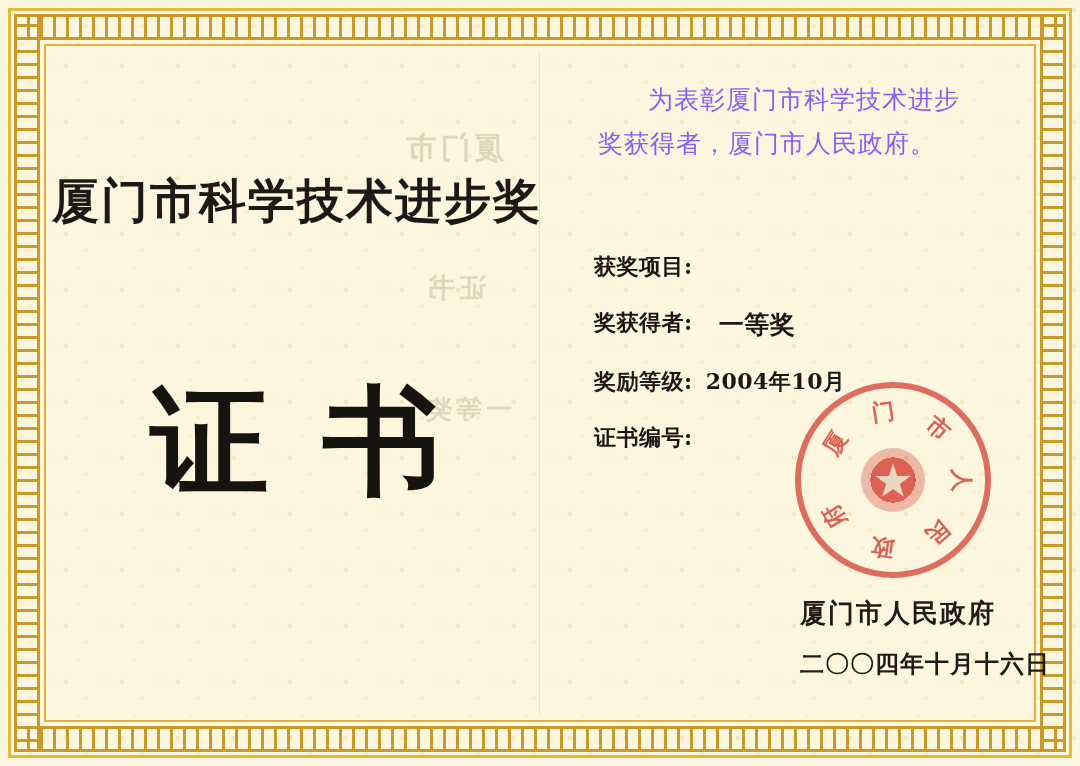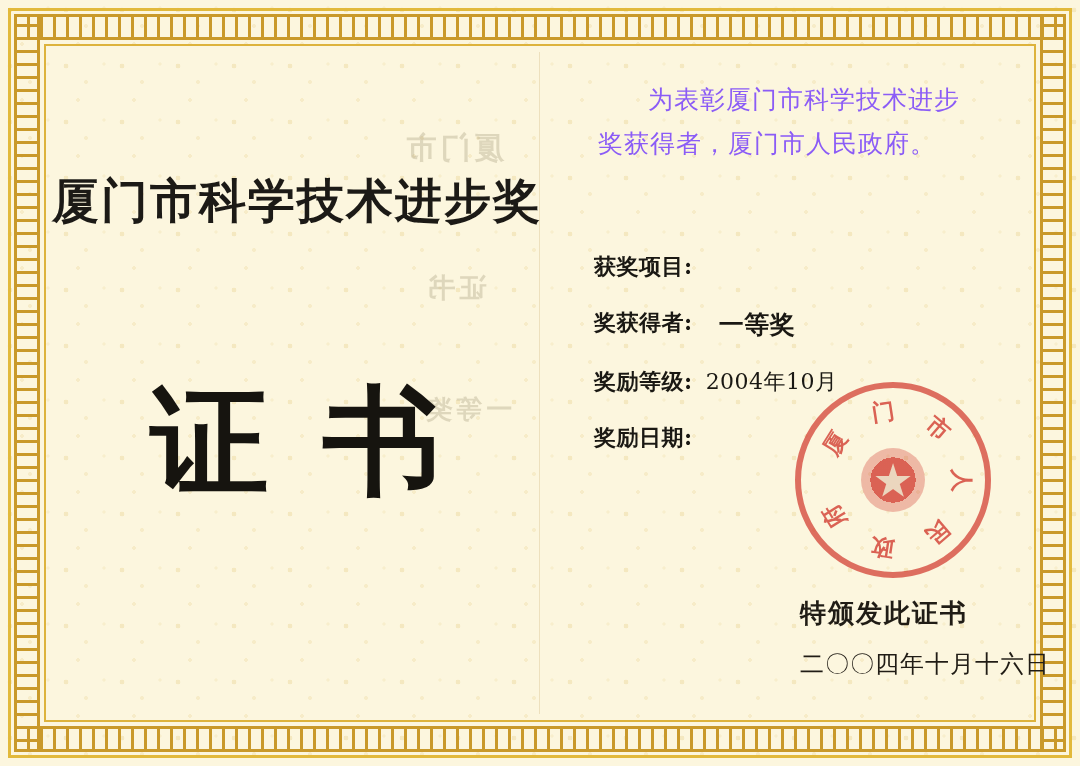--- a/index.html
+++ b/index.html
@@ -203,21 +203,21 @@
   }
   .field-label {
     flex: 0 0 auto;
     font-weight: bold;
     white-space: nowrap;
   }
   .field-value {
     margin-left: 10px;
     font-weight: bold;
   }
-  .field-value.plain { font-weight: normal; letter-spacing: 0.5px; margin-left: 13px; }
+  .field-value.plain { font-weight: bold; letter-spacing: 0.5px; margin-left: 13px; }
   .field-row.project .field-value {
     max-width: 280px;
     line-height: 1.5;
   }
   .field-row.recipient .field-value,
   .field-row.grade .field-value {
     margin-left: 26px;
     font-size: 25px;
   }
 
@@ -281,21 +281,21 @@
     font-weight: bold;
     color: #201c15;
     letter-spacing: 2px;
     white-space: nowrap;
   }
   .issue-date {
     position: absolute;
     left: 258px;
     top: 596px;
     font-size: 24px;
-    font-weight: normal;
+    font-weight: bold;
     color: #201c15;
     letter-spacing: 1px;
     white-space: nowrap;
   }
 </style>
 </head>
 <body>
 
 <div id="certificate">
 
@@ -339,36 +339,36 @@
           <span class="field-label">奖获得者:</span>
           <span class="field-value">一等奖</span>
         </div>
 
         <div class="field-row date">
           <span class="field-label">奖励等级:</span>
           <span class="field-value plain">2004年10月</span>
         </div>
 
         <div class="field-row number">
-          <span class="field-label">奖励日期:</span>
+          <span class="field-label">证书编号:</span>
         </div>
 
       </div>
 
       <div class="seal">
         <div class="seal-star">★</div>
         <div class="seal-text" id="seal-ring">
             <span style="transform: rotate(-148deg) translate(72px) rotate(90deg) translate(-11px, -12px);">厦</span>
             <span style="transform: rotate(-98.6667deg) translate(72px) rotate(90deg) translate(-11px, -12px);">门</span>
             <span style="transform: rotate(-49.3333deg) translate(72px) rotate(90deg) translate(-11px, -12px);">市</span>
             <span style="transform: rotate(0deg) translate(72px) rotate(90deg) translate(-11px, -12px);">人</span>
             <span style="transform: rotate(49.3333deg) translate(72px) rotate(90deg) translate(-11px, -12px);">民</span>
             <span style="transform: rotate(98.6667deg) translate(72px) rotate(90deg) translate(-11px, -12px);">政</span>
             <span style="transform: rotate(148deg) translate(72px) rotate(90deg) translate(-11px, -12px);">府</span>
           </div>
       </div>
 
-      <div class="issuer">特颁发此证书</div>
+      <div class="issuer">厦门市人民政府</div>
       <div class="issue-date">二〇〇四年十月十六日</div>
 
     </div>
   </div>
 </div>
 
 </body></html>

